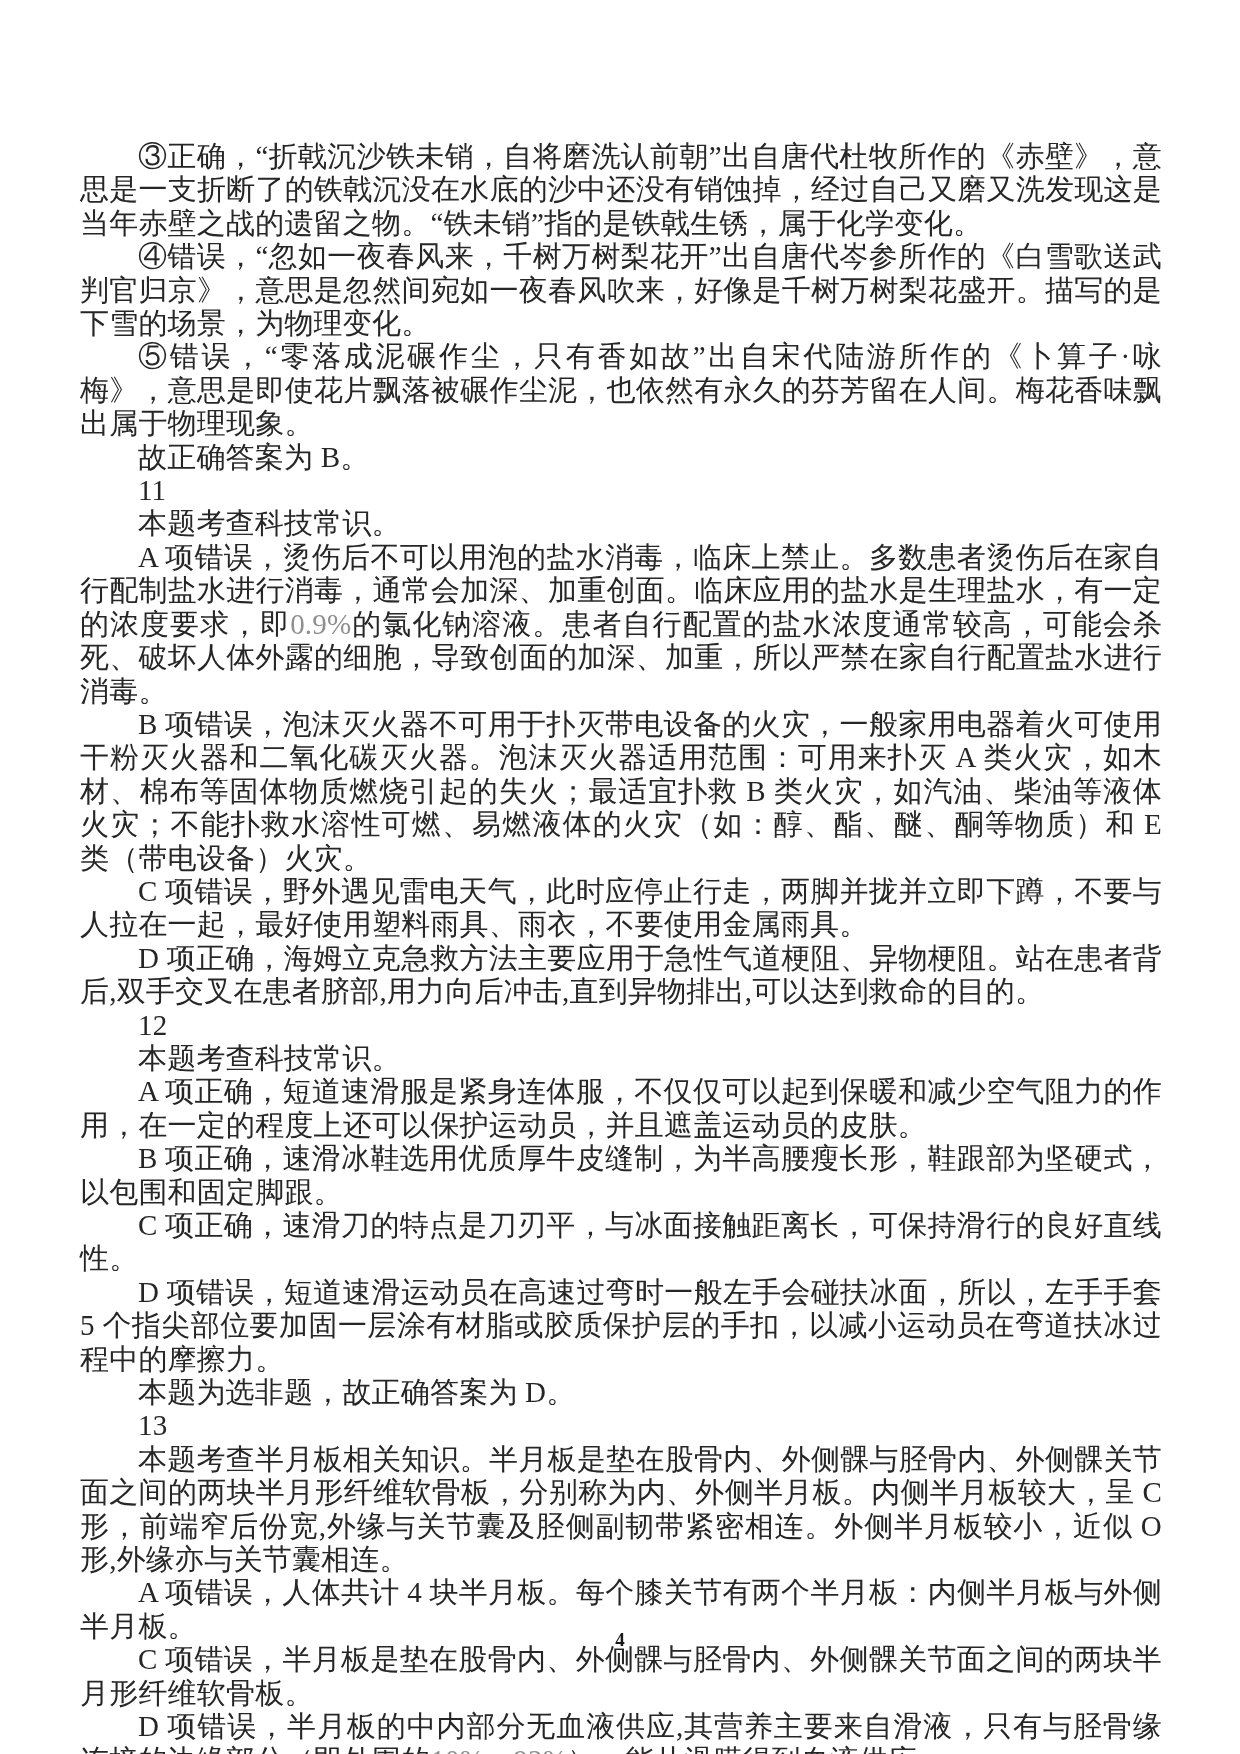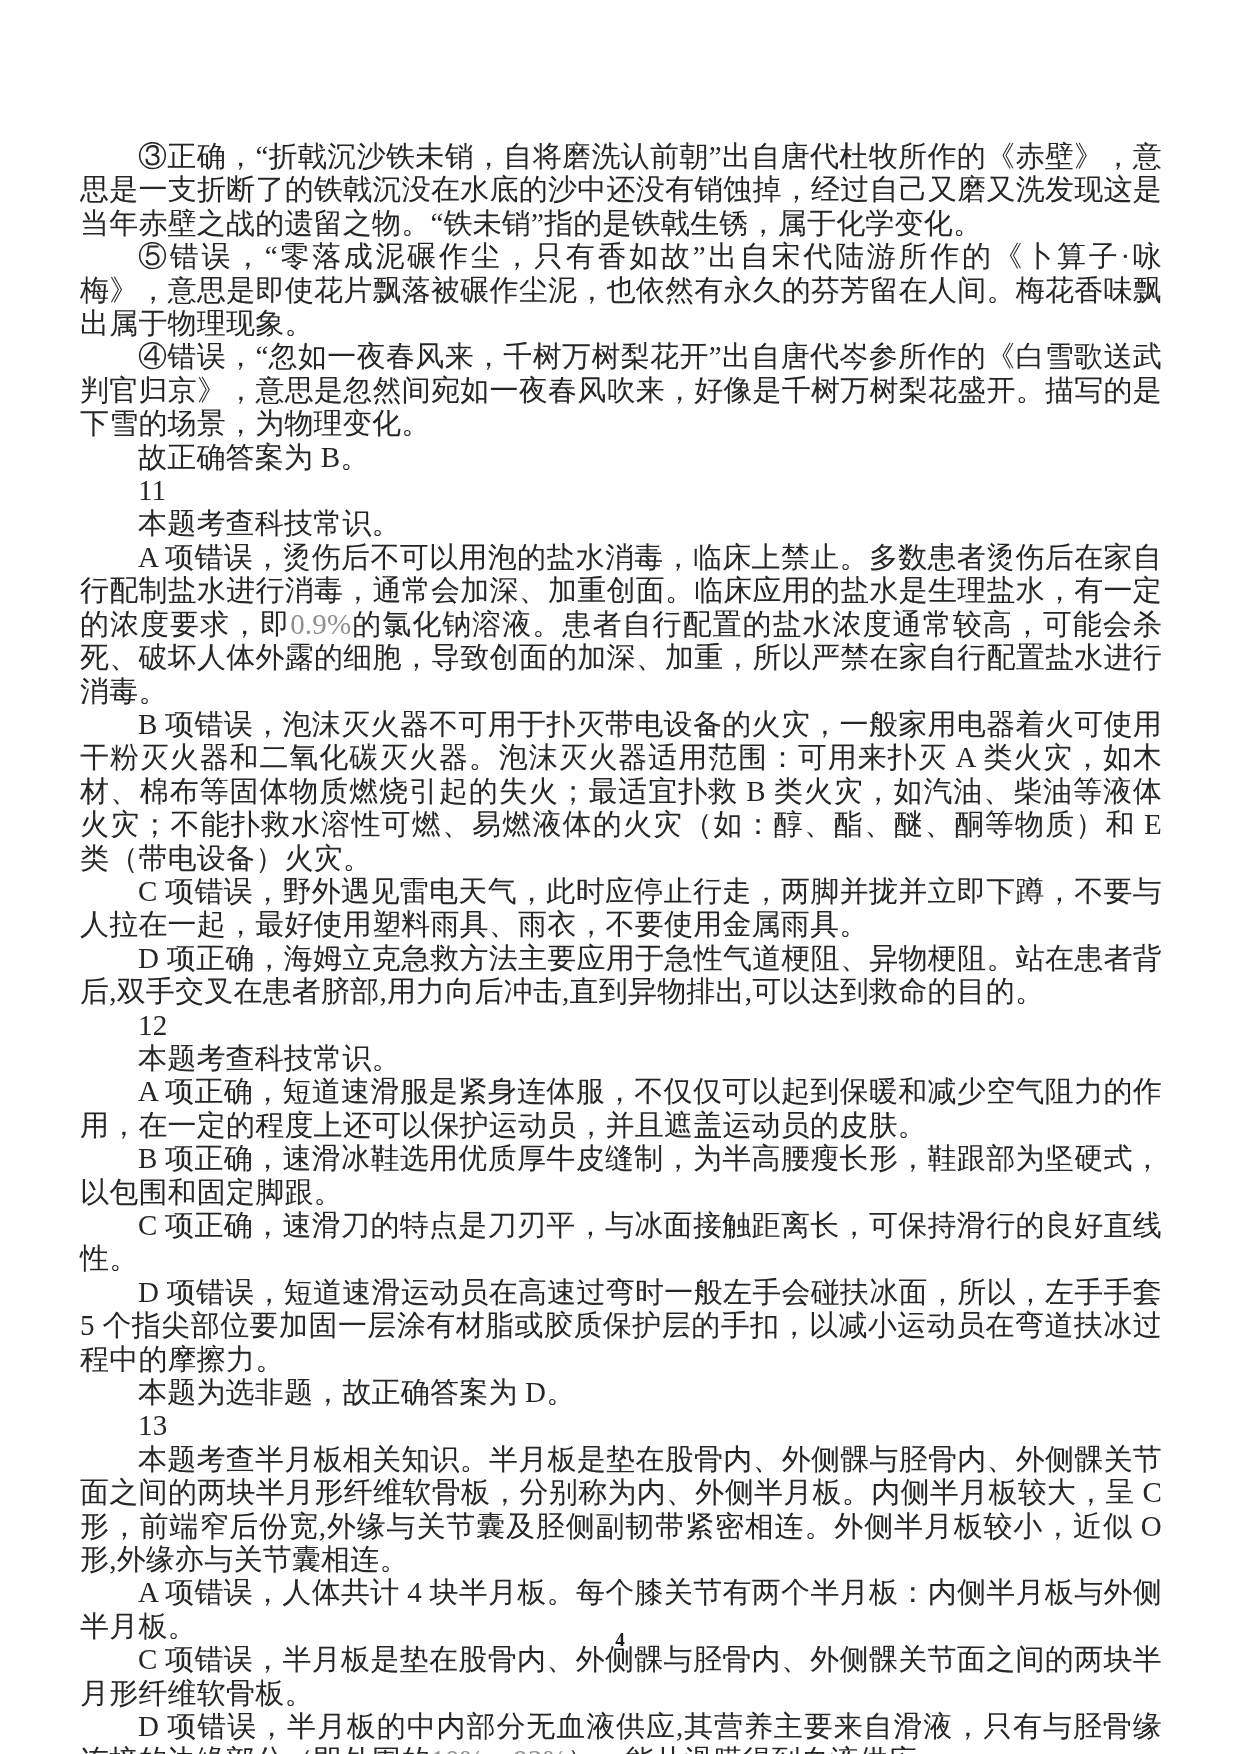--- a/index.html
+++ b/index.html
@@ -46,22 +46,22 @@
     font-weight: bold;
     line-height: 24px;
   }
 </style>
 </head>
 <body>
 
 <div class="page">
   <div class="content">
       <p><span>③正确，“折戟沉沙铁未销，自将磨洗认前朝”出自唐代杜牧所作的《赤壁》，意思是一支折断了的铁戟沉没在水底的沙中还没有销蚀掉，经过自己又磨又洗发现这是当年赤壁之战的遗留之物。“铁未销”指的是铁戟生锈，属于化学变化。</span></p>
+      <p><span>④错误，“忽如一夜春风来，千树万树梨花开”出自唐代岑参所作的《白雪歌送武判官归京》，意思是忽然间宛如一夜春风吹来，好像是千树万树梨花盛开。描写的是下雪的场景，为物理变化。</span></p>
       <p><span>⑤错误，“零落成泥碾作尘，只有香如故”出自宋代陆游所作的《卜算子·咏梅》，意思是即使花片飘落被碾作尘泥，也依然有永久的芬芳留在人间。梅花香味飘出属于物理现象。</span></p>
-      <p><span>④错误，“忽如一夜春风来，千树万树梨花开”出自唐代岑参所作的《白雪歌送武判官归京》，意思是忽然间宛如一夜春风吹来，好像是千树万树梨花盛开。描写的是下雪的场景，为物理变化。</span></p>
       <p><span>故正确答案为 B。</span></p>
       <p><span>11</span></p>
       <p><span>本题考查科技常识。</span></p>
       <p><span>A 项错误，烫伤后不可以用泡的盐水消毒，临床上禁止。多数患者烫伤后在家自行配制盐水进行消毒，通常会加深、加重创面。临床应用的盐水是生理盐水，有一定的浓度要求，即</span><span class="gray">0.9%</span><span>的氯化钠溶液。患者自行配置的盐水浓度通常较高，可能会杀死、破坏人体外露的细胞，导致创面的加深、加重，所以严禁在家自行配置盐水进行消毒。</span></p>
       <p><span>B 项错误，泡沫灭火器不可用于扑灭带电设备的火灾，一般家用电器着火可使用干粉灭火器和二氧化碳灭火器。泡沫灭火器适用范围：可用来扑灭 A 类火灾，如木材、棉布等固体物质燃烧引起的失火；最适宜扑救 B 类火灾，如汽油、柴油等液体火灾；不能扑救水溶性可燃、易燃液体的火灾（如：醇、酯、醚、酮等物质）和 E 类（带电设备）火灾。</span></p>
       <p><span>C 项错误，野外遇见雷电天气，此时应停止行走，两脚并拢并立即下蹲，不要与人拉在一起，最好使用塑料雨具、雨衣，不要使用金属雨具。</span></p>
       <p><span>D 项正确，海姆立克急救方法主要应用于急性气道梗阻、异物梗阻。站在患者背后,双手交叉在患者脐部,用力向后冲击,直到异物排出,可以达到救命的目的。</span></p>
       <p><span>12</span></p>
       <p><span>本题考查科技常识。</span></p>
       <p><span>A 项正确，短道速滑服是紧身连体服，不仅仅可以起到保暖和减少空气阻力的作用，在一定的程度上还可以保护运动员，并且遮盖运动员的皮肤。</span></p>

